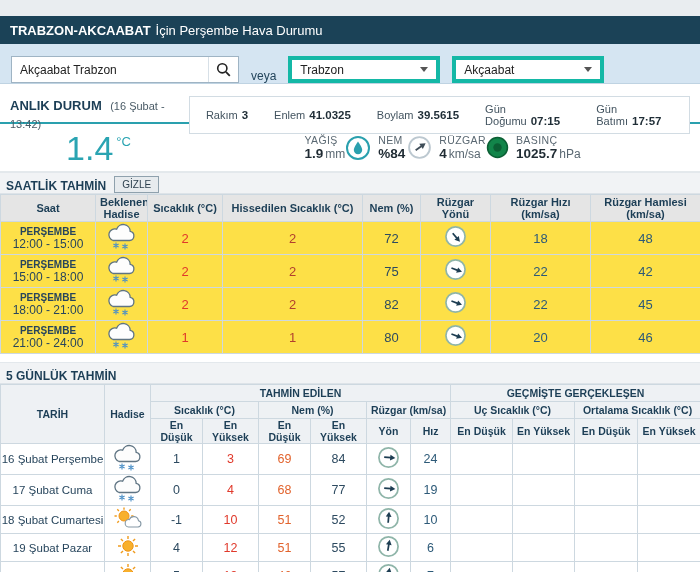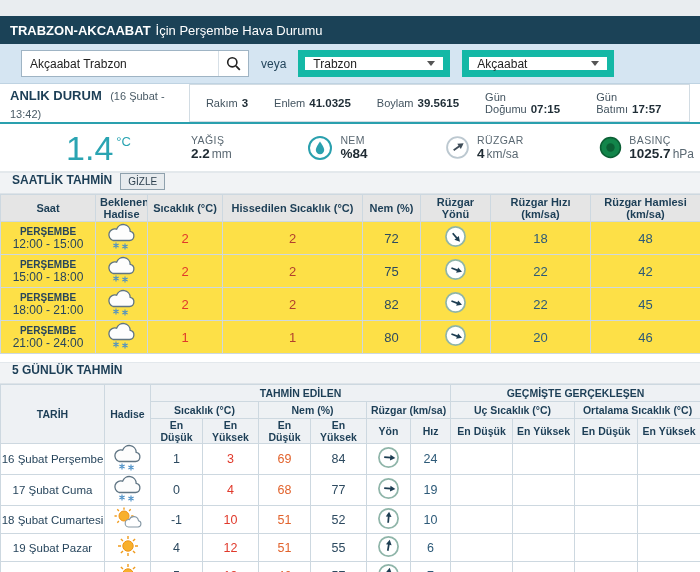--- a/index.html
+++ b/index.html
@@ -1,41 +1,41 @@
 <!DOCTYPE html>
 <html><head>
 <meta charset="utf-8">
 <style>
   *{margin:0;padding:0;box-sizing:border-box}
   body{font-family:"Liberation Sans",sans-serif;background:#e9edf0}
   .page{width:700px;height:572px;background:#fff;position:relative;overflow:hidden;margin:16px auto}
   .topbar{height:28px;background:#1b4257;color:#fff;display:flex;align-items:center;padding:0 10px;font-size:13px}
   .topbar .bold{font-weight:bold;margin-right:5px}
-  .searchbar{height:40px;background:#d5e5f2;border-bottom:1px solid #bfd3e2;display:flex;align-items:center;padding:0 21px;gap:12px}
+  .searchbar{height:40px;background:#d5e5f2;border-bottom:1px solid #bfd3e2;display:flex;align-items:flex-end;padding:0 11px;gap:12px}
   .searchbox{width:228px;height:27px;background:#fff;border:1px solid #9fb4c4;display:flex;align-items:stretch}
   .searchbox input{flex:1;border:none;outline:none;font-size:12px;padding:0 8px;color:#222;font-family:inherit;background:transparent}
   .search-btn{width:30px;border:none;border-left:1px solid #d7e0e7;background:#fff;display:flex;align-items:center;justify-content:center;cursor:pointer}
   .or-label{font-size:12px;color:#23455c}
-  .select{width:152px;height:27px;background:#fff;border:7px solid #14b8a6;display:flex;align-items:center;justify-content:space-between;padding:0 8px;font-size:12px;color:#222;cursor:pointer}
+  .select{width:152px;height:27px;background:#fff;border:4px solid #14b8a6;display:flex;align-items:center;justify-content:space-between;padding:0 8px;font-size:12px;color:#222;cursor:pointer}
   .caret{width:0;height:0;border-left:4px solid transparent;border-right:4px solid transparent;border-top:5px solid #555}
-  .anlik{height:38px;display:flex;align-items:flex-end;justify-content:space-between;padding:0 10px}
+  .anlik{height:38px;display:flex;align-items:flex-start;justify-content:space-between;padding:12px 10px}
   .section-title{color:#1c3e56;font-weight:bold;font-size:13px}
   .section-sub{font-weight:normal;font-size:11px;color:#4a5b66;margin-left:4px}
   .meta-box{display:flex;gap:26px;border:1px solid #d2dce3;background:#fff;padding:6px 16px;font-size:11px;color:#42535f;align-items:center}
   .meta-item b{color:#1f2d36;margin-left:4px;font-size:11.5px}
   .teal-line{height:2px;background:#2aa0ae}
   .current{height:48px;display:flex;align-items:center;border-bottom:1px solid #e4e9ec;padding:0 6px}
   .big-temp{width:185px;text-align:center;color:#2aa4b2;font-size:34px;line-height:1;font-weight:400}
   .big-temp .deg{font-size:13px;position:relative;top:-14px;margin-left:3px}
-  .metrics{flex:1;display:flex;justify-content:space-between;align-items:center}
+  .metrics{flex:1;display:flex;justify-content:center;align-items:center}
   .metric{display:flex;align-items:center;gap:7px}
   .m-label{font-size:10.5px;color:#5a6872;letter-spacing:.4px}
   .m-value{font-size:13.5px;font-weight:bold;color:#1f2b33}
   .m-unit{font-weight:normal;color:#5a6872;font-size:12px;margin-left:2px}
-  .sub-header{height:22px;background:#f1f3f5;border-top:1px solid #e3e8ec;border-bottom:1px solid #dde3e8;display:flex;align-items:flex-start;gap:8px;padding:0 12px}
+  .sub-header{height:22px;background:#f1f3f5;border-top:1px solid #e3e8ec;border-bottom:1px solid #dde3e8;display:flex;align-items:flex-end;gap:8px;padding:0 6px}
   .gizle-btn{font-size:10px;font-family:inherit;border:1px solid #8fa1ad;background:#e7ebee;color:#2c3f4d;padding:2px 7px;cursor:pointer}
   table{width:700px;border-collapse:collapse;table-layout:fixed}
   th,td{border:1px solid #cdd8e0;text-align:center;vertical-align:middle;overflow:hidden}
   .hourly th{background:#e5e5e5;color:#1c3e56;font-size:11px;font-weight:bold;height:26px;padding:1px 4px}
   .hourly td{height:33px;font-size:13px;background:#fde047}
   .day-name{font-size:10px;font-weight:bold;color:#27455c}
   .time-range{font-size:12px;color:#27455c}
   .daily th{background:#eef1f4;color:#1c3e56;font-size:10.5px;font-weight:bold;height:17px;padding:0 2px}
   .daily td{height:28px;font-size:12.5px;background:#fff}
   .daily .date-cell{font-size:11.5px;color:#27455c}
@@ -96,21 +96,21 @@
   <div class="teal-line"></div>
 
   <div class="current">
     <div class="big-temp">
       <span>1.4</span><span class="deg">°C</span>
     </div>
     <div class="metrics">
       <div class="metric">
         <div>
           <div class="m-label">YAĞIŞ</div>
-          <div class="m-value"><span>2.2</span><span class="m-unit">mm</span></div>
+          <div class="m-value"><span>1.9</span><span class="m-unit">mm</span></div>
         </div>
       </div>
       <div class="metric">
         <svg width="26" height="26" viewBox="0 0 26 26">
             <circle cx="13" cy="13" r="11" fill="#fff" stroke="#2aa0ae" stroke-width="2"></circle>
             <path d="M13 6.5 C13 6.5 8.8 12 8.8 15 a4.2 4.2 0 0 0 8.4 0 C17.2 12 13 6.5 13 6.5 Z" fill="#2aa0ae"></path>
           </svg>
         <div>
           <div class="m-label">NEM</div>
           <div class="m-value"><span>%84</span><span class="m-unit"></span></div>

